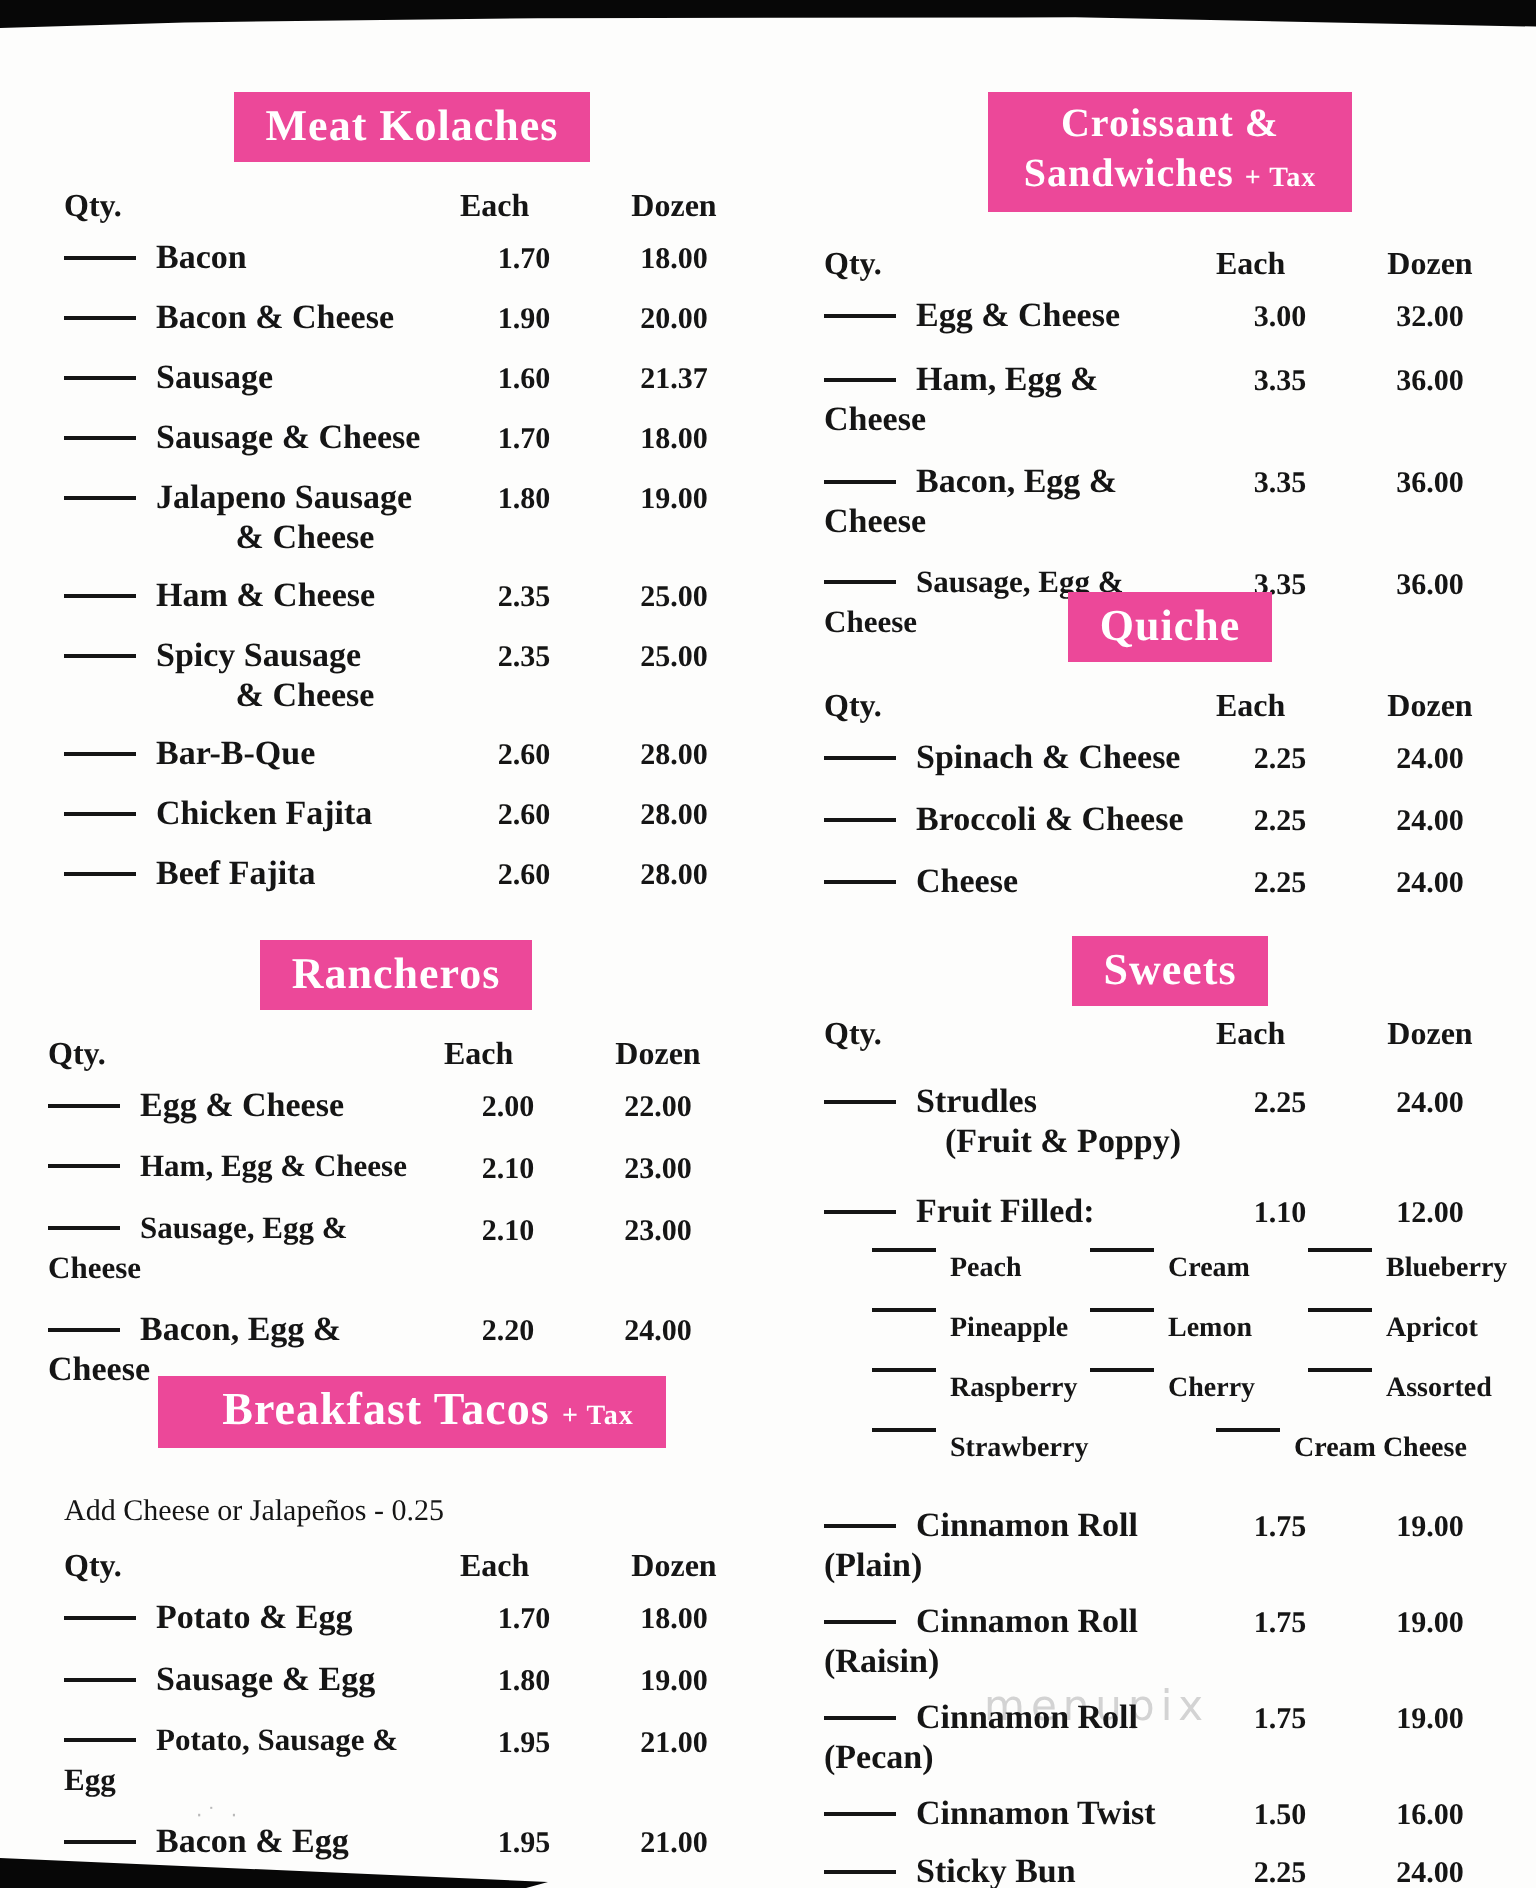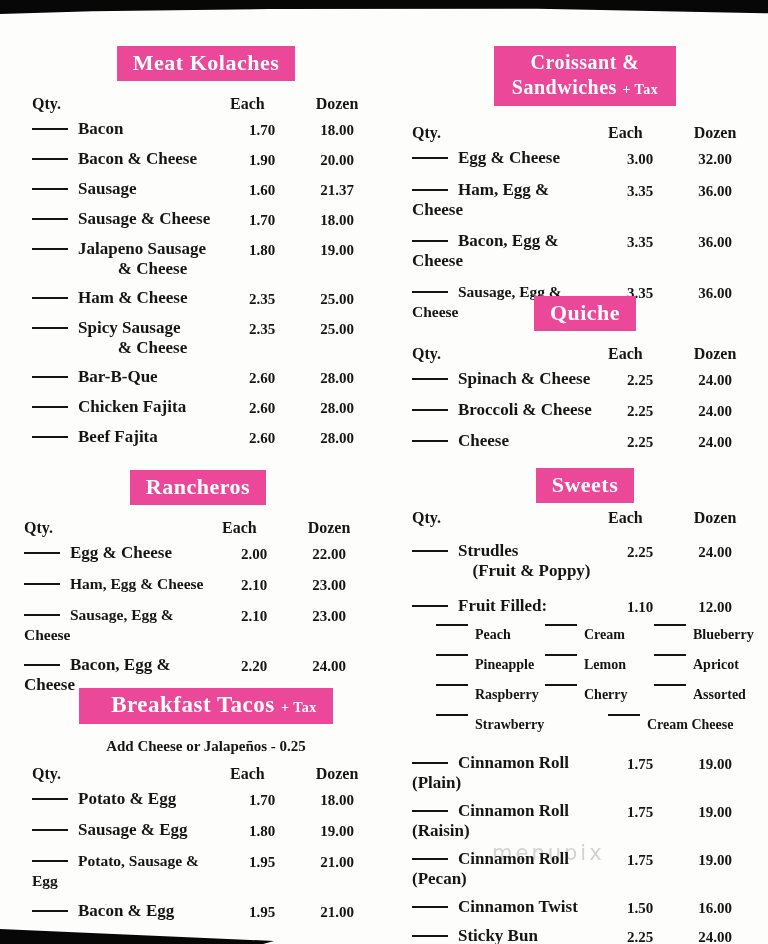--- a/index.html
+++ b/index.html
@@ -36,21 +36,21 @@
   .title-wrap{text-align:center;}
   .sec-title{
     display:inline-block;background:#ec4899;color:#fff;
     font-weight:bold;font-size:22px;line-height:1.25;
     padding:3px 16px 4px;letter-spacing:.5px;
   }
   .sec-title .tax{font-size:14px;font-weight:bold;}
   .sec-croissant .sec-title{font-size:20px;padding:4px 18px 6px;}
   .sec-tacos .sec-title{font-size:23px;padding-left:32px;}
   .note{
-    text-align:center;font-weight:bold;font-size:15px;margin-top:14px;
+    text-align:left;font-weight:normal;font-size:15px;margin-top:24px;
   }
   .cols{
     display:flex;align-items:baseline;font-weight:bold;font-size:16px;
     margin-top:14px;margin-bottom:6px;
   }
   .sec-croissant .cols{margin-top:18px;}
   .cols .qty{flex:1;}
   .cols .each{width:64px;text-align:left;}
   .cols .dozen{width:86px;text-align:center;}
 

